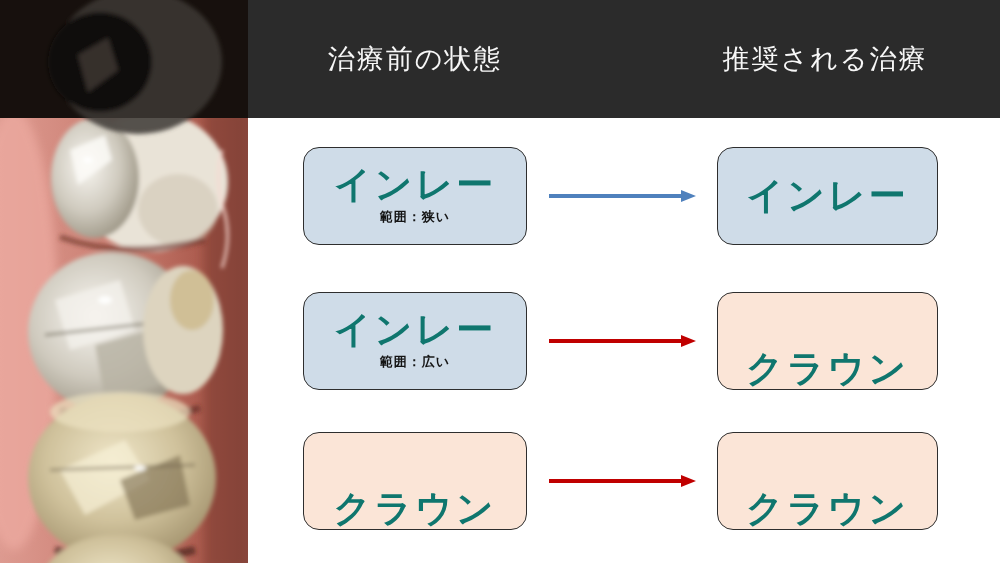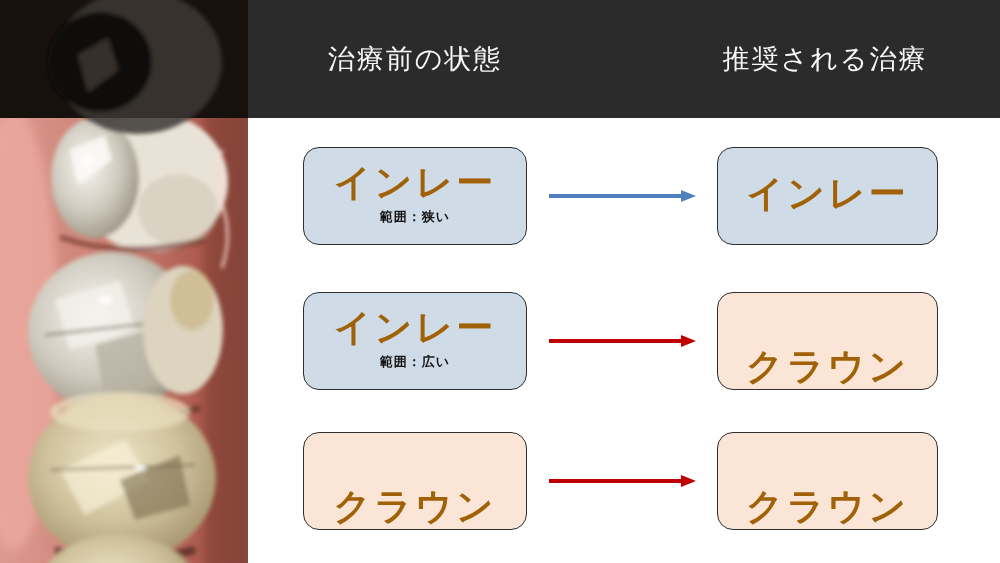--- a/index.html
+++ b/index.html
@@ -1,19 +1,19 @@
 <!DOCTYPE html>
 <html><head>
 <meta charset="utf-8">
 <style>
   html,body{margin:0;padding:0;background:#ffffff;}
   .slide{
     position:relative; width:1000px; height:563px; overflow:hidden;
     background:#ffffff;
-    font-family:Liberation Mono, monospace;
+    font-family:Liberation Sans, sans-serif;
   }
   
   .header-band{
     position:absolute; left:0; top:0; width:1000px; height:118px;
     background:#2b2b2b;
   }
   .header-title{
     position:absolute; top:0; height:118px;
     display:flex; align-items:center; justify-content:center;
     color:#f7f7f7; font-size:27px; letter-spacing:2px; font-weight:400;
@@ -34,21 +34,21 @@
     position:absolute; width:224px; height:98px; box-sizing:border-box;
     border:1.5px solid #2e2e2e; border-radius:16px;
     display:flex; flex-direction:column; align-items:center; justify-content:center;
     pointer-events:auto;
   }
   .box.blue{ background:#cfdce8; }
   .box.peach{ background:#fbe5d7;justify-content:flex-end; }
   .box.before{ left:303px; }
   .box.after{ left:717px; width:221px; }
   .box-title{
-    font-size:37px; font-weight:bold; color:#a16207;
+    font-size:37px; font-weight:bold; color:#0f766e;
     letter-spacing:3px; line-height:1.05; white-space:nowrap;
   }
   .box-subtitle{
     font-size:13px; font-weight:bold; color:#141414;
     letter-spacing:1px; margin-top:3px; white-space:nowrap;
   }
   .box-subtitle:empty{ display:none; }
   .arrow{ position:absolute; left:547px; width:150px; height:16px; pointer-events:auto; }
   .arrow.blue line{ stroke:#4f81bd; } .arrow.blue polygon{ fill:#4f81bd; }
   .arrow.red  line{ stroke:#c00000; } .arrow.red  polygon{ fill:#c00000; }

